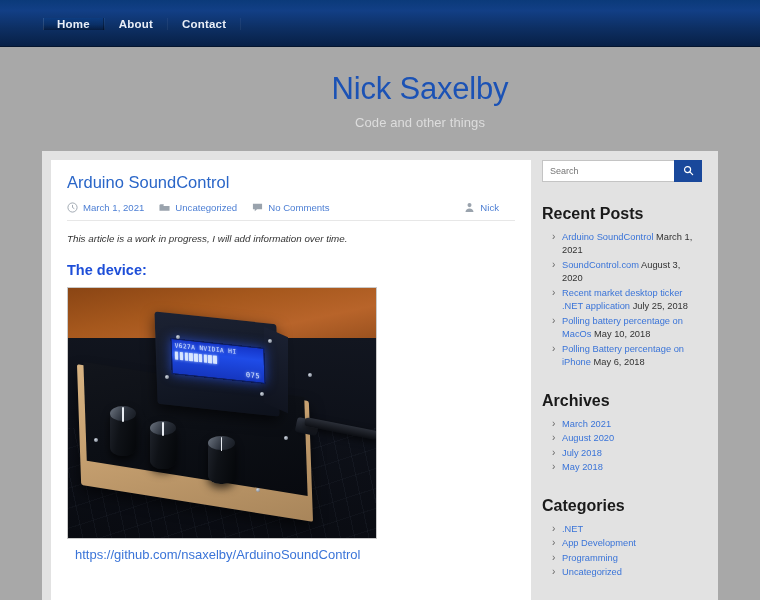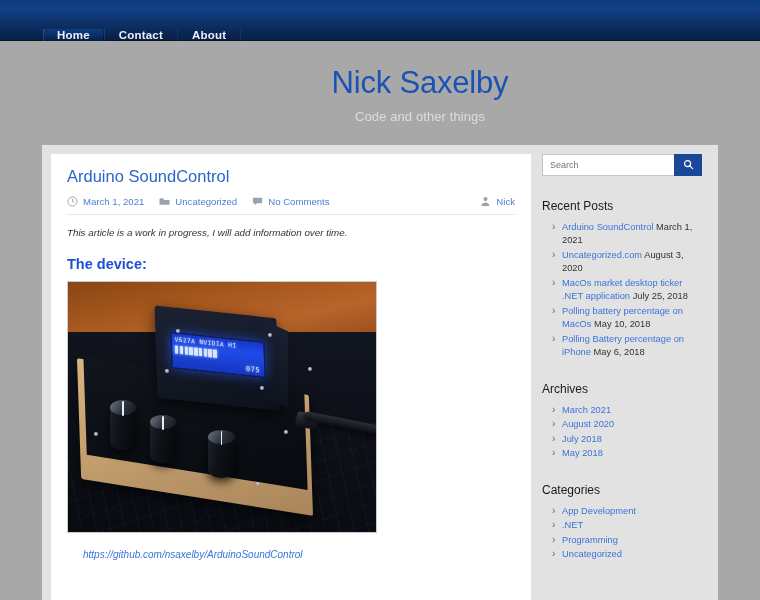--- a/index.html
+++ b/index.html
@@ -5,23 +5,23 @@
   html,body{margin:0;padding:0;}
   body{
     width:760px;height:600px;overflow:hidden;
     background:#a8a8a8;
     font-family:"Liberation Sans",sans-serif;
     -webkit-font-smoothing:antialiased;
   }
 
   
   .navbar{
-    height:41px;width:760px;
+    height:47px;width:760px;
     background:linear-gradient(180deg,#0b3a7a 0%,#123f86 22%,#0d2f63 60%,#071f45 100%);
-    display:flex;align-items:flex-end;
+    display:flex;align-items:center;
     box-shadow:inset 0 -1px 0 #05152f;
   }
   .nav-spacer{width:43px;}
   .nav-item{
     display:flex;align-items:center;
     padding:0 14px;
     color:#e9eef7;font-size:11.5px;font-weight:bold;
     letter-spacing:.2px;
     cursor:pointer;
     border-right:1px solid rgba(255,255,255,.06);
@@ -79,21 +79,21 @@
     font-size:16.5px;font-weight:normal;color:#2a66c8;
     line-height:1.2;cursor:pointer;
   }
   .post-meta{
     display:flex;align-items:center;
     font-size:9.6px;color:#4d7fd4;
     border-bottom:1px solid #e7e7e7;
     padding-bottom:7px;
   }
   .meta-item{display:flex;align-items:center;margin-right:15px;cursor:pointer;}
-  .meta-item.author{margin-right:0;margin-left:auto;}
+  .meta-item.author{margin-right:16px;margin-left:auto;}
   .meta-ico{
     width:11px;height:11px;margin-right:5px;
     display:inline-flex;align-items:center;justify-content:center;
     flex:none;
   }
   .meta-ico svg{display:block;}
   .meta-text{color:#4d7fd4;}
 
   .intro{
     font-size:9.8px;font-style:italic;color:#333;
@@ -198,40 +198,40 @@
     border-radius:4px;transform:rotate(11deg);
     box-shadow:0 3px 7px rgba(0,0,0,.6);
   }
   .cable2{
     position:absolute;left:228px;top:131px;width:22px;height:15px;
     background:linear-gradient(180deg,#343944 0%,#10131a 100%);
     border-radius:3px;transform:rotate(11deg);
   }
 
   .code-link{
-    font-size:10px;color:#3a74d8;margin:16px;text-decoration:none;
-    display:inline-block;cursor:pointer;font-style:italic;
+    font-size:13px;color:#3a74d8;margin:8px;text-decoration:none;
+    display:inline-block;cursor:pointer;
   }
 
   
   .search-row{display:flex;height:22px;margin-bottom:23px;}
   .search-input{
     flex:1;border:1px solid #c4c4c4;border-right:none;
     background:#fff;font-size:9px;color:#6b6b6b;
     padding:0 7px;box-sizing:border-box;
     font-family:"Liberation Sans",sans-serif;
     outline:none;
   }
   .search-btn{
     width:26px;background:#19489b;border:1px solid #19489b;
     display:flex;align-items:center;justify-content:center;
     cursor:pointer;
   }
   .sb-title{
-    font-size:12px;font-weight:normal;color:#1a1a1a;
+    font-size:16px;font-weight:bold;color:#1a1a1a;
     margin:0 0 8px 0;
   }
   .sb-block{margin-bottom:22px;}
   .sb-list{list-style:none;margin:8px;padding:0;}
   .sb-list li{
     font-size:9.3px;line-height:1.45;color:#3a3a3a;
     margin-bottom:1px;padding-left:12px;position:relative;
   }
   .sb-list li:before{
     content:"\203A";position:absolute;left:2px;top:-1px;
@@ -242,24 +242,24 @@
 </style>
 </head>
 <body>
 
 <div class="navbar">
   <div class="nav-spacer"></div>
   <div class="nav-item active">
     <span>Home</span>
   </div>
   <div class="nav-item">
-    <span>Contact</span>
+    <span>About</span>
   </div>
   <div class="nav-item">
-    <span>About</span>
+    <span>Contact</span>
   </div>
 </div>
 
 <div class="site-header">
   <h1 class="site-title">Nick Saxelby</h1>
   <div class="site-tagline">Code and other things</div>
 </div>
 
 <div class="wrapper">
 
@@ -385,25 +385,25 @@
     </div>
 
     <div class="sb-block">
       <div class="sb-title">Recent Posts</div>
       <ul class="sb-list">
         <li>
           <a>Arduino SoundControl</a>
           <span class="sb-date">March 1, 2021</span>
         </li>
         <li>
-          <a>Uncategorized.com</a>
+          <a>SoundControl.com</a>
           <span class="sb-date">August 3, 2020</span>
         </li>
         <li>
-          <a>MacOs market desktop ticker .NET application</a>
+          <a>Recent market desktop ticker .NET application</a>
           <span class="sb-date">July 25, 2018</span>
         </li>
         <li>
           <a>Polling battery percentage on MacOs</a>
           <span class="sb-date">May 10, 2018</span>
         </li>
         <li>
           <a>Polling Battery percentage on iPhone</a>
           <span class="sb-date">May 6, 2018</span>
         </li>
@@ -416,22 +416,22 @@
         <li><a>March 2021</a></li>
         <li><a>August 2020</a></li>
         <li><a>July 2018</a></li>
         <li><a>May 2018</a></li>
       </ul>
     </div>
 
     <div class="sb-block">
       <div class="sb-title">Categories</div>
       <ul class="sb-list">
+        <li><a>.NET</a></li>
         <li><a>App Development</a></li>
-        <li><a>.NET</a></li>
         <li><a>Programming</a></li>
         <li><a>Uncategorized</a></li>
       </ul>
     </div>
 
 
   </div>
 </div>
 
 </body></html>

